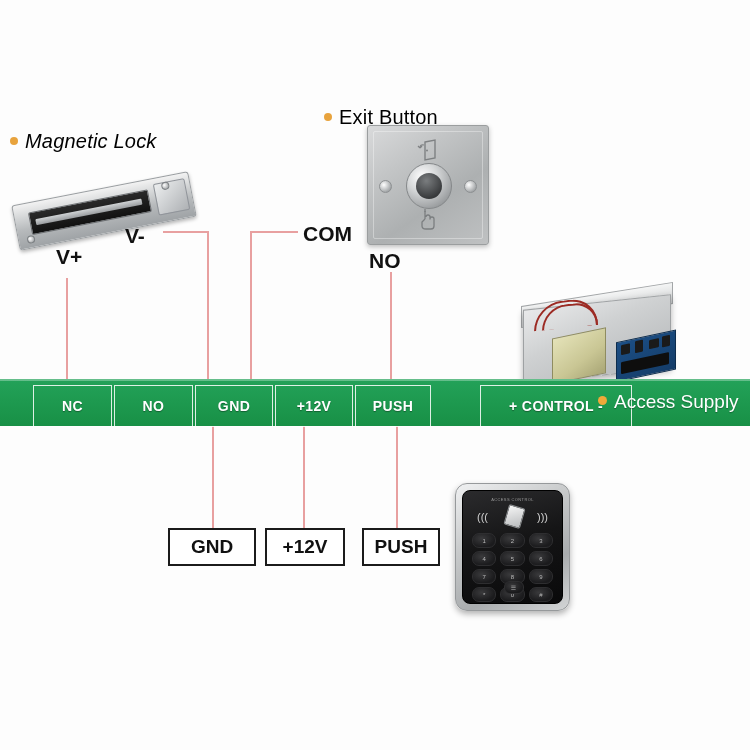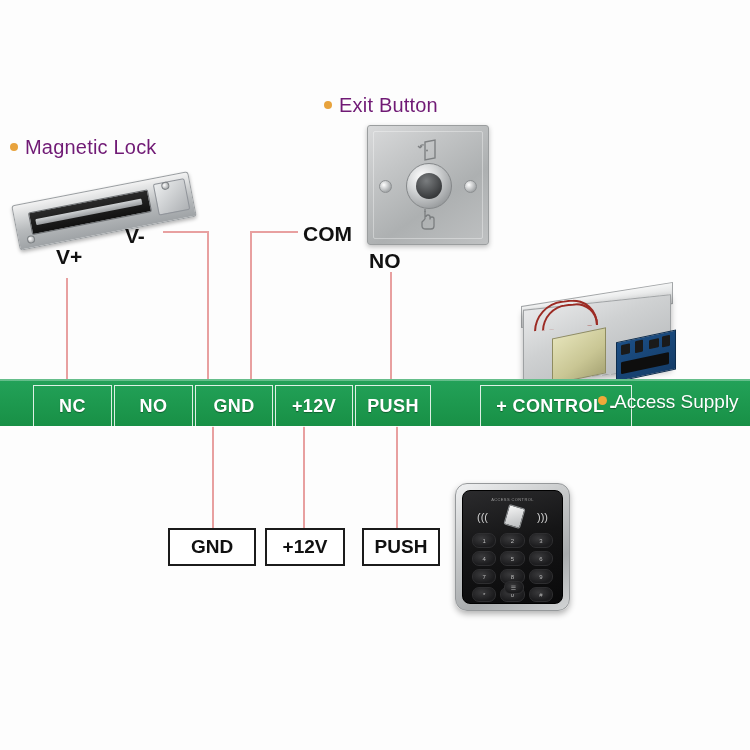--- a/index.html
+++ b/index.html
@@ -9,42 +9,43 @@
     font-family:"Liberation Sans", sans-serif;
     overflow:hidden;
   }
   #stage{position:relative;width:750px;height:750px;background:#fdfdfd;}
   .bullet{
     display:inline-block;width:8px;height:8px;border-radius:50%;
     background:#e8a33d;vertical-align:middle;margin-right:7px;
     position:relative;top:-2px;
   }
   .caption{
-    position:absolute;color:#701a75;font-size:20px;white-space:nowrap;
+    position:absolute;color:#000000;font-size:20px;white-space:nowrap;
     letter-spacing:.2px;
+    margin-top:12px;
   }
 
   
   .wire-v{position:absolute;width:2px;background:#e8a0a0;}
   .wire-h{position:absolute;height:2px;background:#e8a0a0;}
 
   
   #strip{
     position:absolute;left:0;top:379px;width:750px;height:47px;
     background:linear-gradient(180deg,#23a259 0%,#1e9a50 45%,#189046 100%);
   }
   #strip::after{
     content:"";position:absolute;left:0;top:0;width:100%;height:2px;
     background:rgba(255,255,255,.30);
   }
   .term{
     position:absolute;top:6px;height:42px;
     border:1.5px solid rgba(255,255,255,.85);
     display:flex;align-items:center;justify-content:center;
-    color:#ffffff;font-size:18px;font-weight:bold;letter-spacing:.4px;
+    color:#ffffff;font-size:14px;font-weight:bold;letter-spacing:.4px;
     text-shadow:0 1px 1px rgba(0,0,0,.35);
     box-sizing:border-box;
   }
   .ps-label{
     position:absolute;top:12px;left:598px;color:#ffffff;font-size:19px;
     white-space:nowrap;text-shadow:0 1px 1px rgba(0,0,0,.3);
   }
   .ps-label .bullet{background:#f0a93a;width:9px;height:9px;}
 
   
@@ -201,21 +202,21 @@
 
   <div class="wire-h" style="left:250px;top:231px;width:48px;"></div>
   <div class="wire-v" style="left:250px;top:231px;height:151px;"></div>
 
   <div class="wire-v" style="left:390px;top:272px;height:110px;"></div>
 
   <div class="wire-v" style="left:212px;top:424px;height:106px;"></div>
   <div class="wire-v" style="left:303px;top:424px;height:106px;"></div>
   <div class="wire-v" style="left:396px;top:424px;height:106px;"></div>
 
-  <div class="caption" style="left:10px;top:136px;">
+  <div class="caption" style="left:10px;top:118px;font-style:italic;">
     <span class="bullet"></span><span>Magnetic Lock</span>
   </div>
   <div id="maglock">
     <div class="body">
       <div class="inner"></div>
       <div class="cap"></div>
       <div class="scr" style="left:8px;top:32px;"></div>
       <div class="scr" style="left:150px;top:5px;"></div>
     </div>
   </div>

